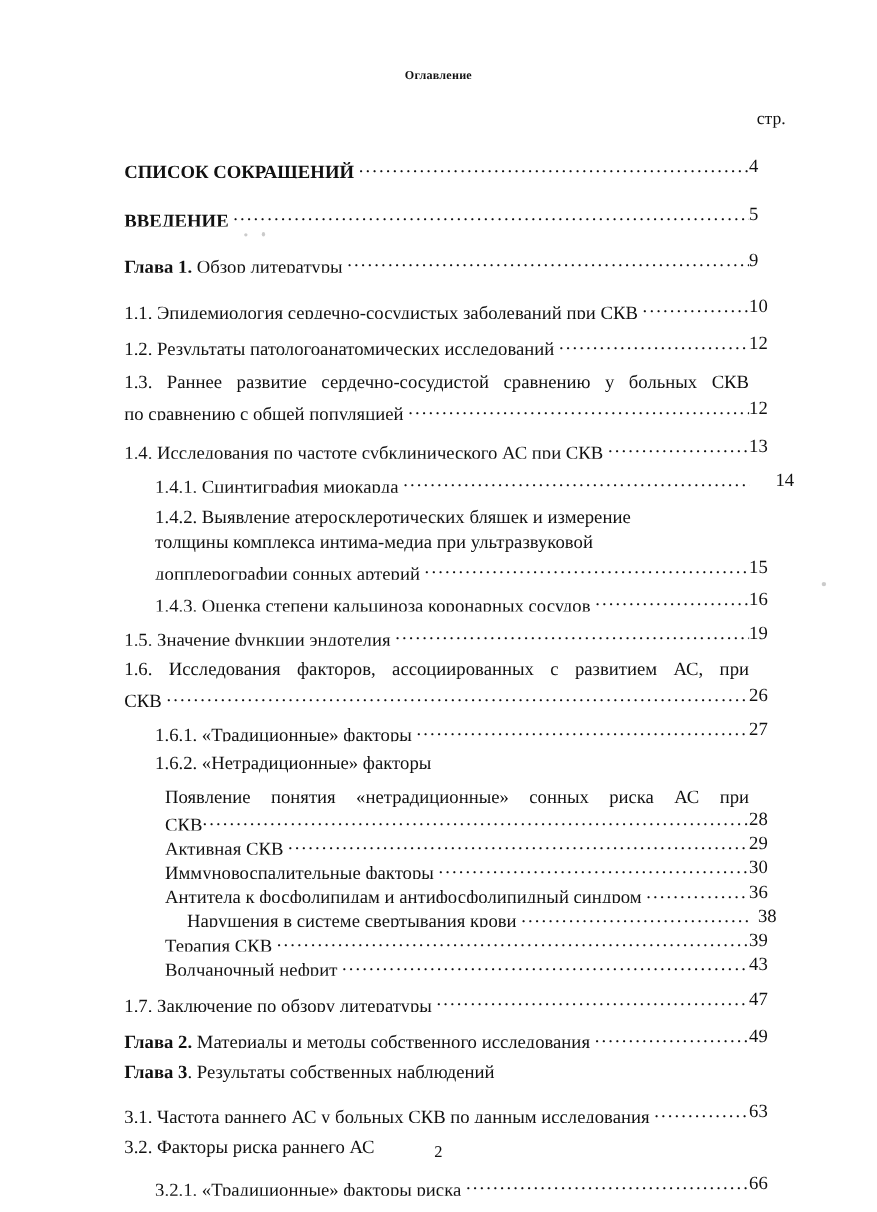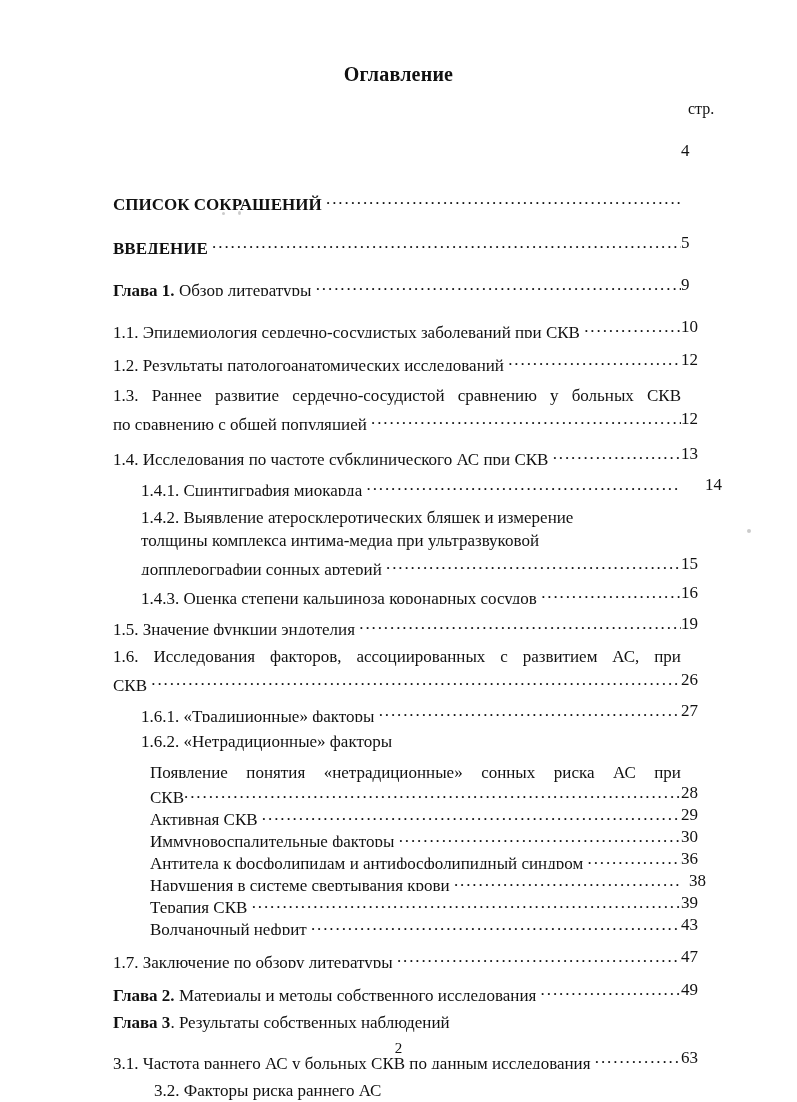--- a/index.html
+++ b/index.html
@@ -24,21 +24,21 @@
     height: 1102px;
   }
 
   
   .doc-title {
     position: absolute;
     left: 0;
     top: 63px;
     width: 797px;
     text-align: center;
-    font-size: 20px;
+    font-size: 11px;
     font-weight: bold;
     letter-spacing: 0.2px;
   }
 
   .col-header {
     position: absolute;
     left: 688px;
     top: 100px;
     font-size: 16px;
   }
@@ -129,21 +129,21 @@
 
 <div class="page">
 
   <div class="doc-title">Оглавление</div>
 
   <div class="col-header">стр.</div>
 
   <div class="toc" id="toc-root">
       <div class="row" style="margin-left: 0px;">
         <div class="entry" style="width: 568px;">
-          <div class="ln" style="height: 23px; line-height: 23px; margin-top: 48px;"><span class="b">СПИСОК СОКРАЩЕНИЙ</span><span> </span><span class="lead"></span></div>
+          <div class="ln" style="height: 23px; line-height: 23px;"><span class="b">СПИСОК СОКРАЩЕНИЙ</span><span> </span><span class="lead"></span></div>
           <div class="num" style="left: 568px; top: 0px; position: absolute; line-height: 23px;">4</div>
         </div>
       </div>
       <div style="height: 21px;"></div>
       <div class="row" style="margin-left: 0px;">
         <div class="entry" style="width: 568px;">
           <div class="ln" style="height: 23px; line-height: 23px;"><span class="b">ВВЕДЕНИЕ</span><span> </span><span class="lead"></span></div>
           <div class="num" style="left: 568px; top: 0px; position: absolute; line-height: 23px;">5</div>
         </div>
       </div>
@@ -285,21 +285,21 @@
       <div style="height: 2px;"></div>
       <div class="row" style="margin-left: 37px;">
         <div class="entry" style="width: 531px;">
           <div class="ln" style="height: 20px; line-height: 20px;"><span>Антитела к фосфолипидам и антифосфолипидный синдром</span><span> </span><span class="lead"></span></div>
           <div class="num" style="left: 531px; top: 0px; position: absolute; line-height: 20px;">36</div>
         </div>
       </div>
       <div style="height: 2px;"></div>
       <div class="row" style="margin-left: 37px;">
         <div class="entry" style="width: 531px;">
-          <div class="ln" style="height: 20px; line-height: 20px;"><span>Нарушения в системе свертывания крови</span><span> </span><span class="lead"></span></div>
+          <div class="ln" style="height: 20px; line-height: 20px; margin-left: 20px;"><span>Нарушения в системе свертывания крови</span><span> </span><span class="lead"></span></div>
           <div class="num" style="left: 539px; top: 0px; position: absolute; line-height: 20px;">38</div>
         </div>
       </div>
       <div style="height: 2px;"></div>
       <div class="row" style="margin-left: 37px;">
         <div class="entry" style="width: 531px;">
           <div class="ln" style="height: 20px; line-height: 20px;"><span>Терапия СКВ</span><span> </span><span class="lead"></span></div>
           <div class="num" style="left: 531px; top: 0px; position: absolute; line-height: 20px;">39</div>
         </div>
       </div>
@@ -331,21 +331,21 @@
         </div>
       </div>
       <div style="height: 12px;"></div>
       <div class="row" style="margin-left: 0px;">
         <div class="entry" style="width: 568px;">
           <div class="ln" style="height: 23px; line-height: 23px;"><span>3.1. Частота раннего АС у больных СКВ по данным исследования</span><span> </span><span class="lead"></span></div>
           <div class="num" style="left: 568px; top: 0px; position: absolute; line-height: 23px;">63</div>
         </div>
       </div>
       <div style="height: 10px;"></div>
-      <div class="row" style="margin-left: 0px; justify-content: flex-end;">
+      <div class="row" style="margin-left: 0px;">
         <div class="entry" style="width: 568px;">
           <div class="ln" style="height: 23px; line-height: 23px;"><span>3.2. Факторы риска раннего АС</span></div>
         </div>
       </div>
       <div style="height: 10px;"></div>
       <div class="row" style="margin-left: 28px;">
         <div class="entry" style="width: 540px;">
           <div class="ln" style="height: 23px; line-height: 23px;"><span>3.2.1. «Традиционные» факторы риска</span><span> </span><span class="lead"></span></div>
           <div class="num" style="left: 540px; top: 0px; position: absolute; line-height: 23px;">66</div>
         </div>

